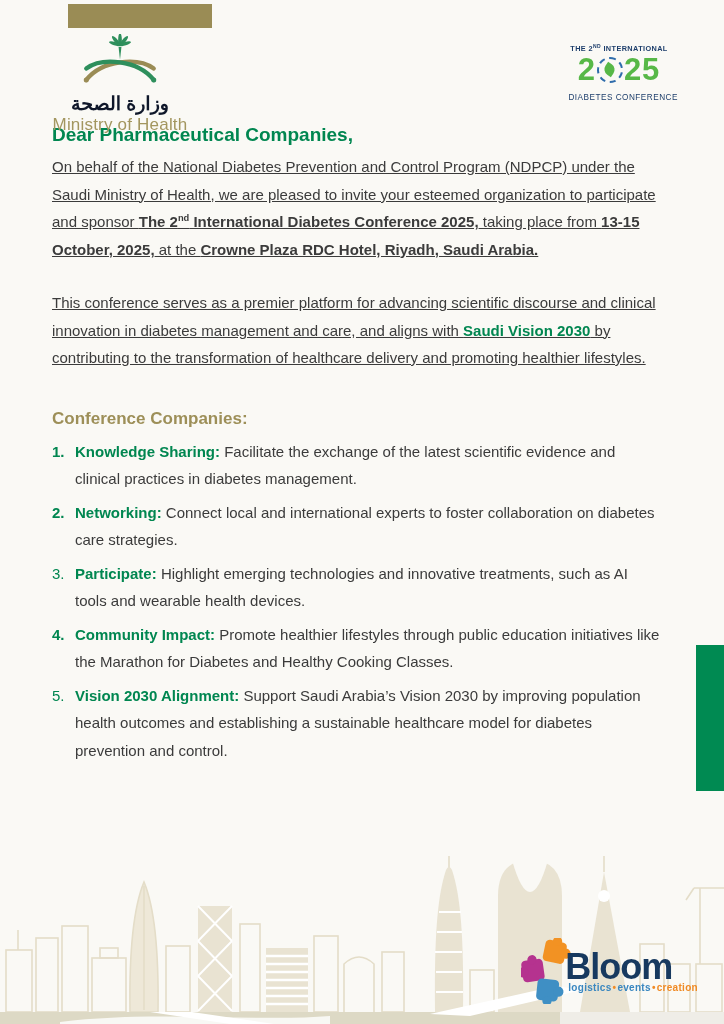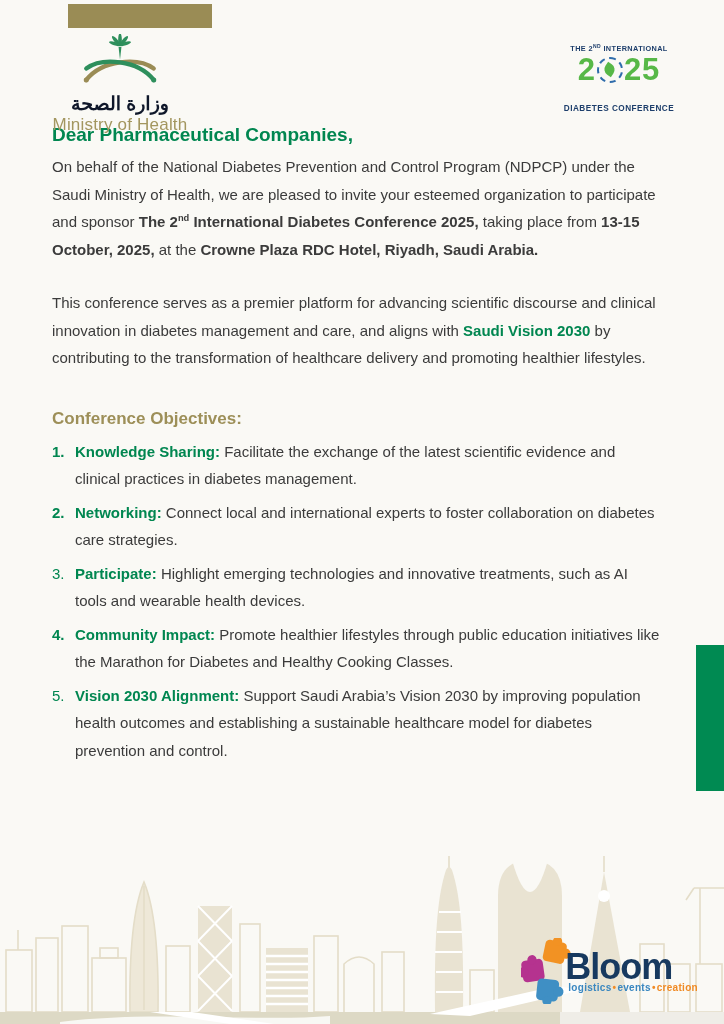--- a/index.html
+++ b/index.html
@@ -13,29 +13,29 @@
   .header{position:absolute;top:34px;left:50px;right:46px;display:flex;justify-content:space-between;align-items:flex-start;z-index:3;}
   .moh{width:140px;text-align:center;}
   .moh-arabic{font-family:Liberation Sans, sans-serif;font-size:19px;font-weight:bold;color:#0f172a;direction:rtl;line-height:20px;}
   .moh-english{font-size:17px;color:#a3965f;letter-spacing:.2px;margin-top:1px;}
   .conf{width:118px;text-align:center;margin-top:10px;}
   .conf-line1{font-size:7.3px;font-weight:bold;color:#1d3e6b;letter-spacing:.4px;white-space:nowrap;}
   .conf-line1 sup{font-size:5px;}
   .conf-year{font-size:31px;font-weight:800;color:#57b847;letter-spacing:1px;line-height:34px;display:flex;align-items:center;justify-content:center;gap:1px;}
   .globe{display:inline-block;width:22px;height:22px;border:2.5px dashed #2e6cab;border-radius:50%;position:relative;}
   .leaf{position:absolute;left:5px;top:5px;width:11px;height:11px;background:#57b847;border-radius:0 60% 0 60%;transform:rotate(35deg);}
-  .conf-line3{font-size:8.2px;font-weight:bold;color:#1d3e6b;letter-spacing:.5px;white-space:nowrap;margin-top:17px;}
+  .conf-line3{font-size:8.2px;font-weight:normal;color:#1d3e6b;letter-spacing:.5px;white-space:nowrap;margin-top:6px;text-align:right;}
   
   .content{position:absolute;left:52px;top:122px;width:610px;z-index:2;font-size:15px;line-height:27.5px;}
   .b{font-weight:bold;}
   .green{color:#008650;}
   sup{font-size:.62em;line-height:0;}
   .subject{margin:0 0 24px 0;}
   .greeting{margin:0 0 5px 0;font-size:19px;line-height:26px;color:#008650;font-weight:bold;}
-  .para{margin:0 0 26px 0;}
+  .para{margin:0 0 26px 0;text-decoration:underline;}
   .para:last-of-type{margin-bottom:34px;}
   .obj-heading{margin:0 0 6px 0;font-size:17px;line-height:26px;color:#9d8f58;font-weight:bold;}
   .objectives{list-style:none;margin:0;padding:0;}
   .objectives li{display:grid;grid-template-columns:23px 1fr;margin-bottom:6px;}
   .num{color:#008650;font-weight:bold;}
   .num.light{font-weight:normal;}
   .lead{color:#008650;font-weight:bold;}
   
   .green-tab{position:absolute;right:0;top:645px;width:28px;height:146px;background:#008a52;z-index:4;}
   
@@ -90,21 +90,21 @@
   </div>
 
   <div class="content">
 
     <h2 class="greeting">Dear Pharmaceutical Companies,</h2>
 
     <p class="para"><span>On behalf of the National Diabetes Prevention and Control Program (NDPCP) under the Saudi Ministry of Health, we are pleased to invite your esteemed organization to participate and sponsor </span><span class="b">The 2</span><sup class="b">nd</sup><span class="b"> International Diabetes Conference 2025,</span><span> taking place from </span><span class="b">13-15 October, 2025,</span><span> at the </span><span class="b">Crowne Plaza RDC Hotel, Riyadh, Saudi Arabia.</span></p>
 
     <p class="para"><span>This conference serves as a premier platform for advancing scientific discourse and clinical innovation in diabetes management and  care, and aligns with </span><span class="b green">Saudi Vision 2030</span><span> by contributing to the transformation of healthcare delivery and promoting healthier lifestyles.</span></p>
 
-    <h3 class="obj-heading">Conference Objectives:</h3>
+    <h3 class="obj-heading">Conference Companies:</h3>
 
     <ol class="objectives" id="objectives-list">
         <li>
           <span class="num">1.</span>
           <span><span class="lead">Knowledge Sharing: </span><span>Facilitate the exchange of the latest scientific evidence and clinical practices in diabetes management.</span></span>
         </li>
         <li>
           <span class="num">2.</span>
           <span><span class="lead">Networking: </span><span>Connect local and international experts to foster collaboration on diabetes care strategies.</span></span>
         </li>

